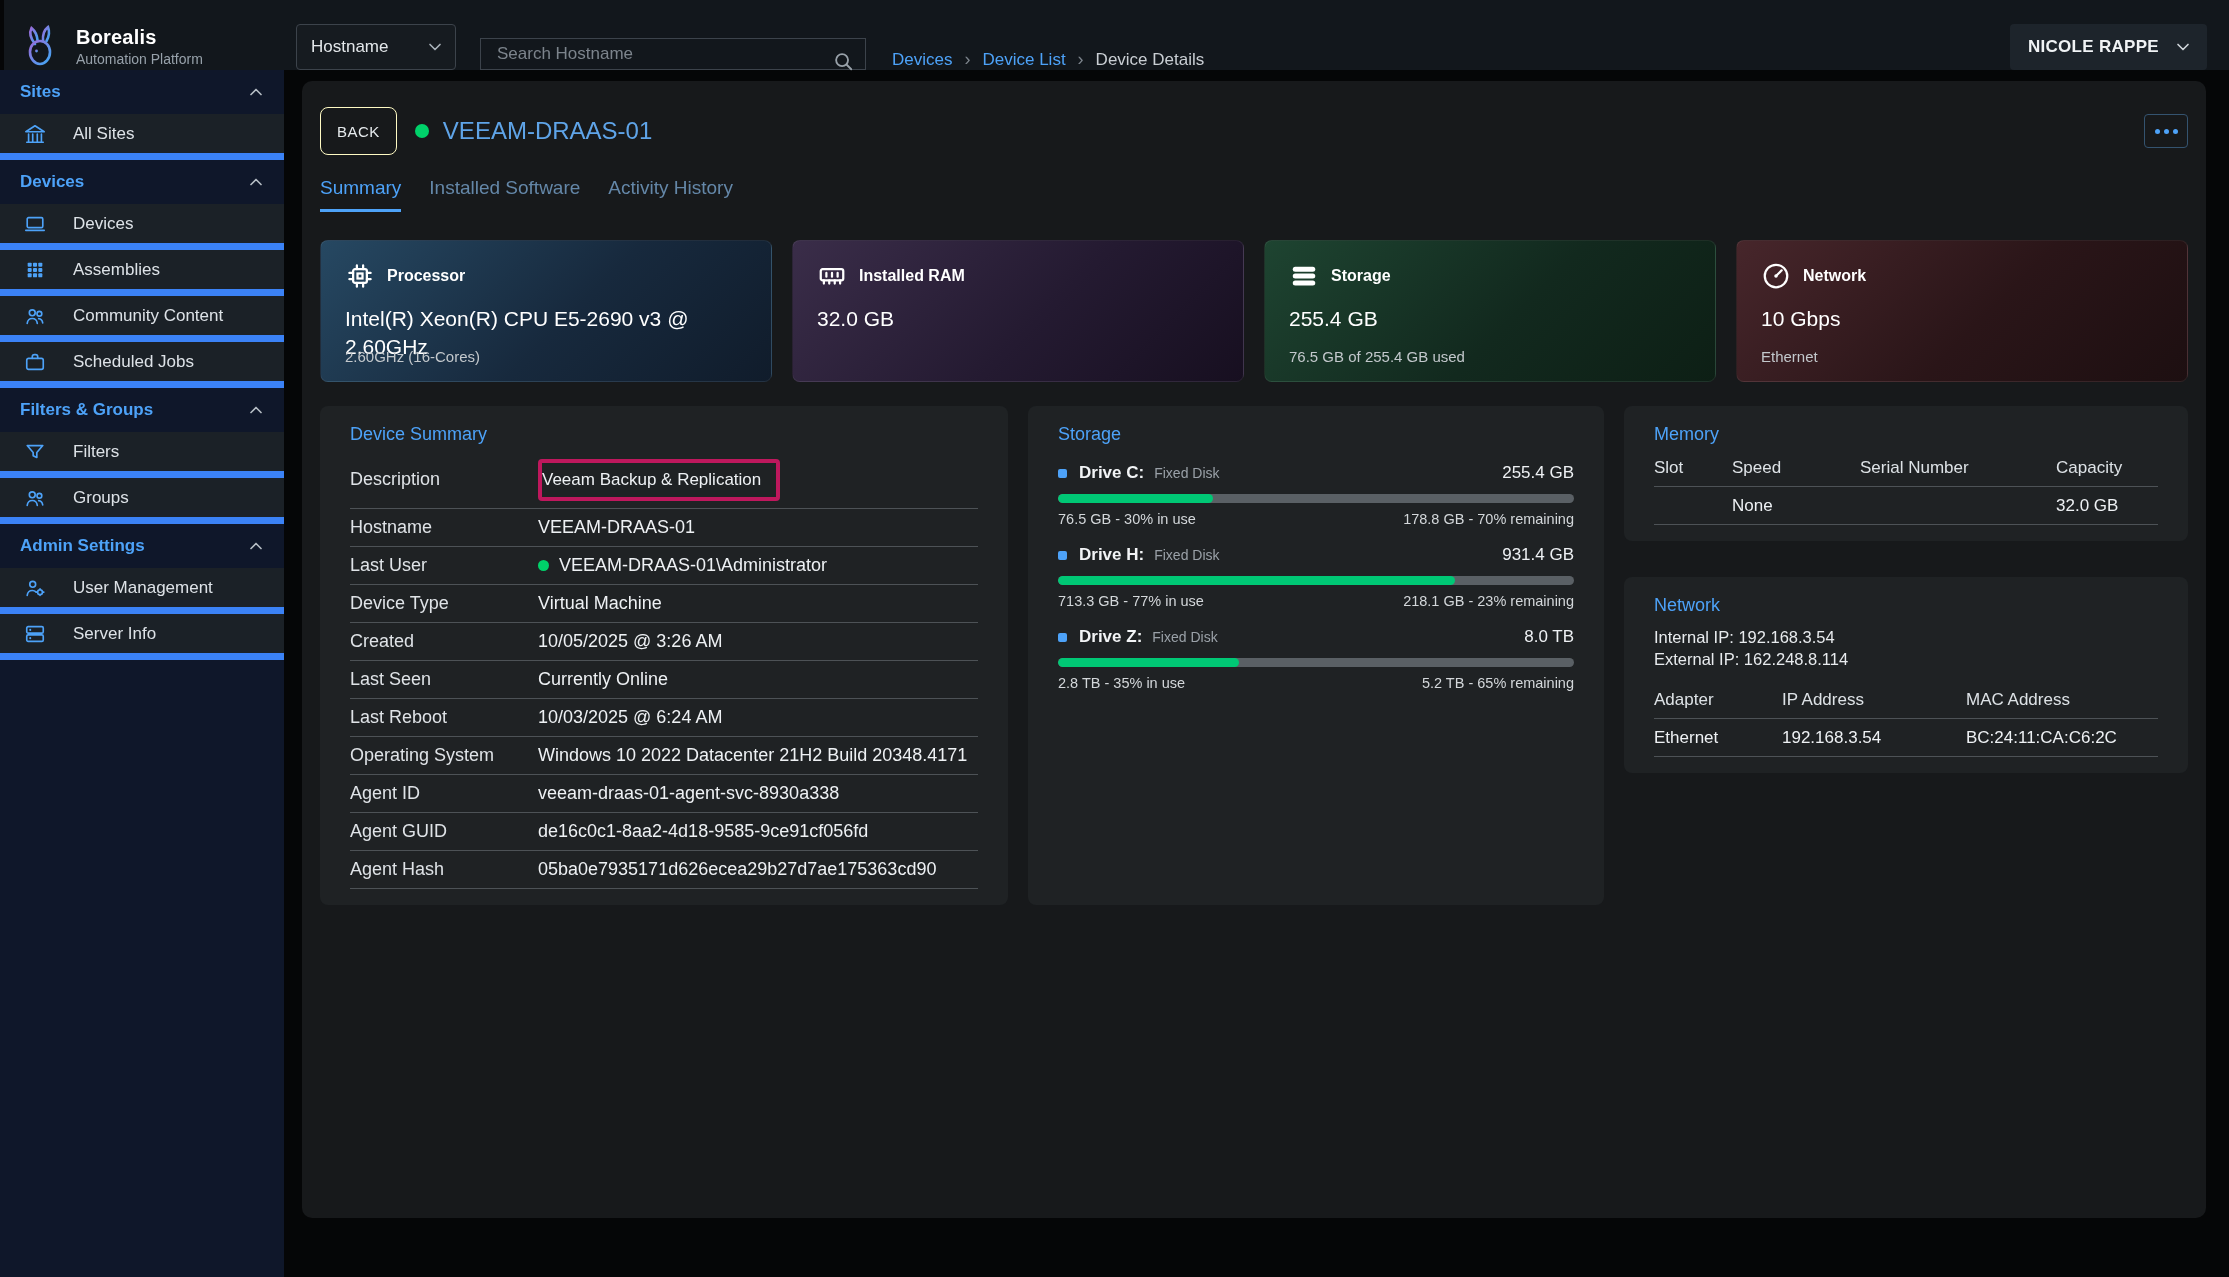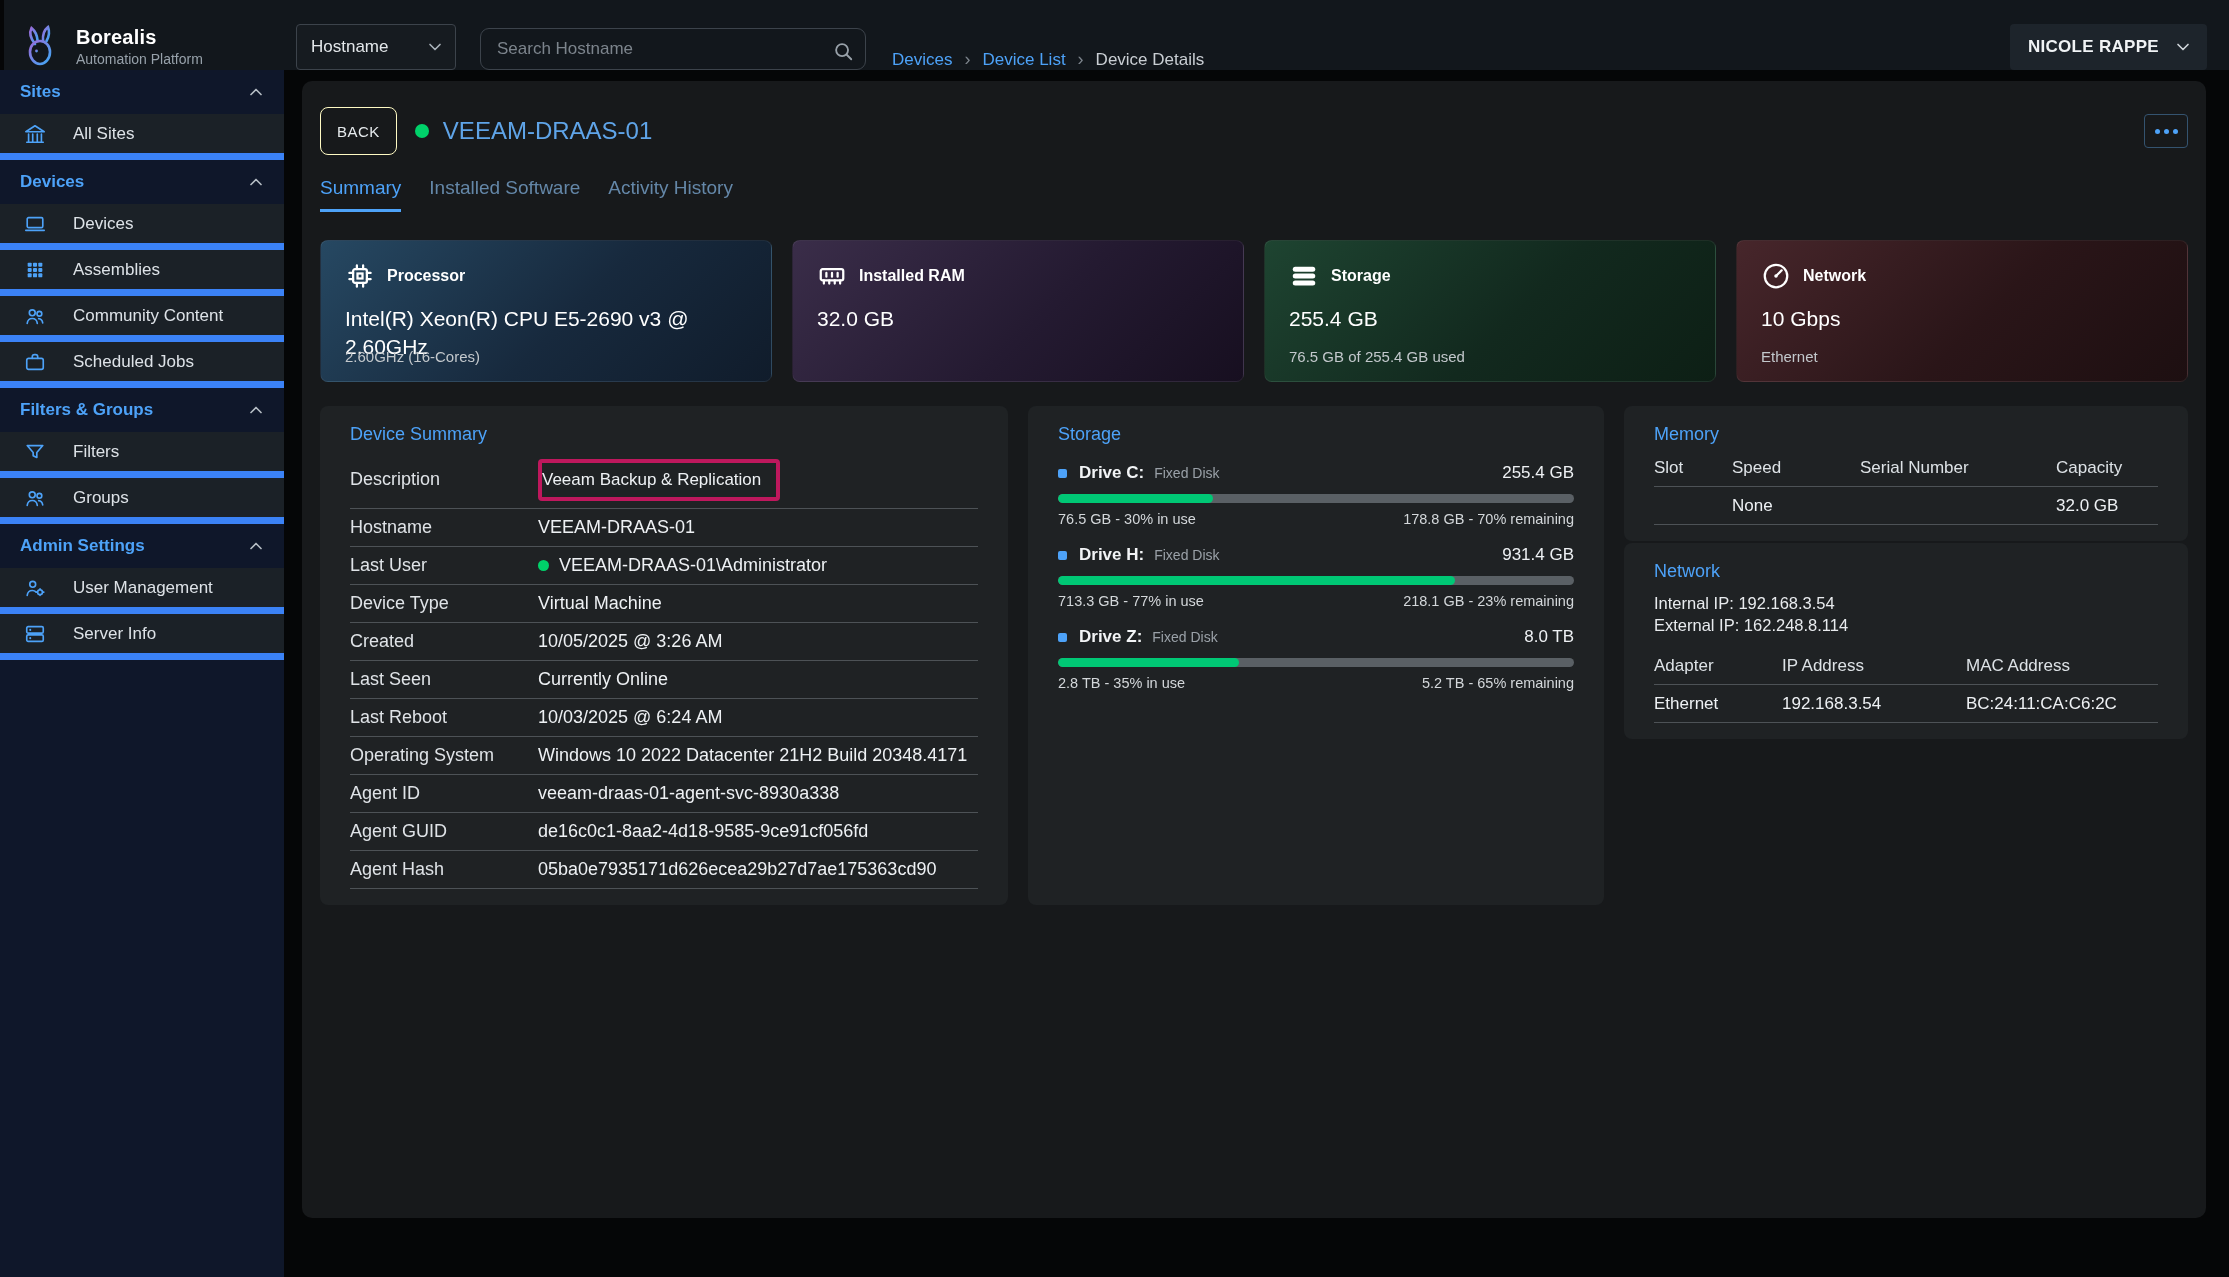--- a/index.html
+++ b/index.html
@@ -9,21 +9,21 @@
 
   
   .topbar{position:absolute;top:0;left:4px;right:0;height:70px;background:#12171c;display:flex;align-items:flex-end;z-index:3}
   .brand{display:flex;align-items:center;gap:12px;padding-left:12px;width:284px;flex:none;cursor:pointer}
   .logo{width:48px;height:48px}
   .brand-name{font-size:20px;font-weight:bold;color:#fff;letter-spacing:.2px}
   .brand-sub{font-size:14px;color:#97a1aa;margin-top:2px}
   .hostname-select{width:160px;height:46px;border:1px solid #3c434b;border-radius:4px;background:#161b20;display:flex;align-items:center;justify-content:space-between;padding:0 10px 0 14px;font-size:17px;color:#e3e7ea;margin-left:8px;cursor:pointer}
   .hostname-select .icon{width:20px;height:20px;color:#aab2ba}
   .search-box{position:relative;margin-left:24px}
-  .search-box input{width:386px;height:42px;background:transparent;border:1px solid #3c434b;border-radius:9px;color:#e8ebee;font-size:17px;padding:0 46px 0 16px;font-family:inherit;outline:none}
+  .search-box input{width:386px;height:32px;background:transparent;border:1px solid #3c434b;border-radius:0;color:#e8ebee;font-size:17px;padding:0 46px 0 16px;font-family:inherit;outline:none}
   .search-box input::placeholder{color:#7c848c}
   .search-box .icon{position:absolute;right:12px;top:12px;width:22px;height:22px;color:#98a1a9}
   .breadcrumb{display:flex;align-items:center;gap:12px;margin-left:26px;font-size:17px}
   .breadcrumb a{color:#4da2f8;text-decoration:none;cursor:pointer}
   .breadcrumb .sep{color:#7c848c;font-size:18px}
   .breadcrumb .current{color:#c9ced3}
   .user-chip{margin-left:auto;margin-right:22px;height:46px;background:#1d242b;border-radius:4px;display:flex;align-items:center;gap:14px;padding:0 14px 0 18px;font-size:17px;font-weight:bold;letter-spacing:.3px;color:#f0f3f5;cursor:pointer}
   .user-chip .icon{width:20px;height:20px;color:#cfd5da}
 
   
@@ -74,21 +74,21 @@
   .drive{margin-top:18px}
   .drive-head{display:flex;align-items:center;font-size:17px}
   .drive-bullet{width:9px;height:9px;border-radius:2px;background:#4da2f8;margin-right:12px;flex:none}
   .drive-name{font-weight:bold;color:#f2f4f6}
   .drive-type{font-size:14px;color:#9aa1a8;margin-left:10px}
   .drive-size{margin-left:auto;color:#eef1f4;font-size:17px}
   .bar{height:9px;border-radius:5px;background:#5a6065;margin-top:11px;overflow:hidden}
   .bar-fill{height:100%;background:#00c875;border-radius:5px;width:0}
   .drive-sub{display:flex;justify-content:space-between;margin-top:8px;font-size:14.5px;color:#d3d7da}
 
-  .col3{display:flex;flex-direction:column;gap:2px}
+  .col3{display:flex;flex-direction:column;gap:36px}
   .mini-table{margin-top:4px}
   .mt-row{display:grid;align-items:center;border-bottom:1px solid #4d5256;font-size:17px;min-height:38px}
   .memory .mt-row{grid-template-columns:78px 128px 196px 1fr}
   .network .mt-row{grid-template-columns:128px 184px 1fr}
   .mt-row.head{color:#dde2e6}
   .mt-row.vals{color:#eef1f4}
   .net-ip{font-size:16.5px;color:#e8ebee}
   .net-ip.first{margin-top:12px}
   .net-ip + .net-ip{margin-top:3px}
   .network .mini-table{margin-top:12px}

